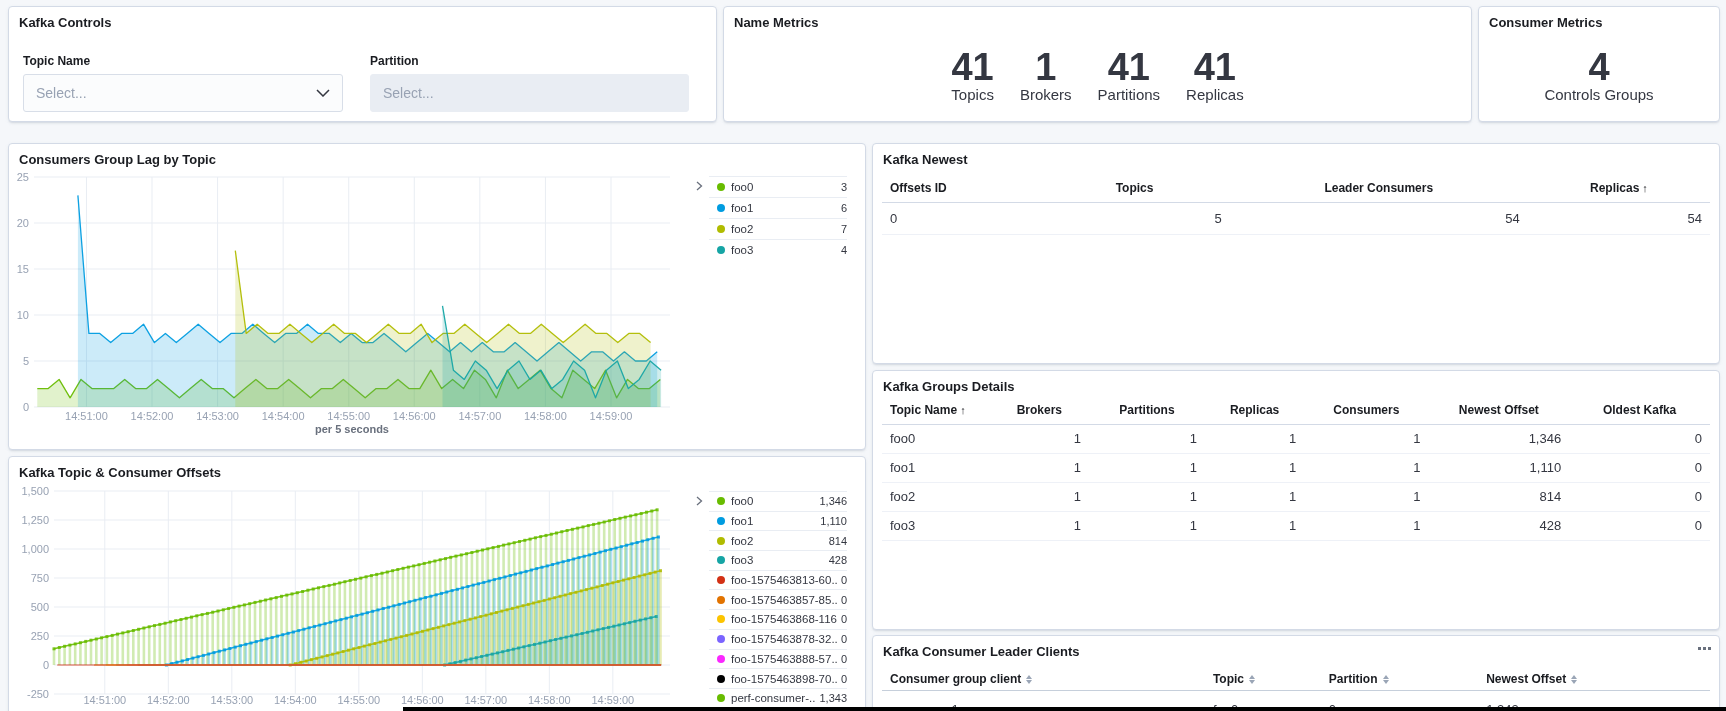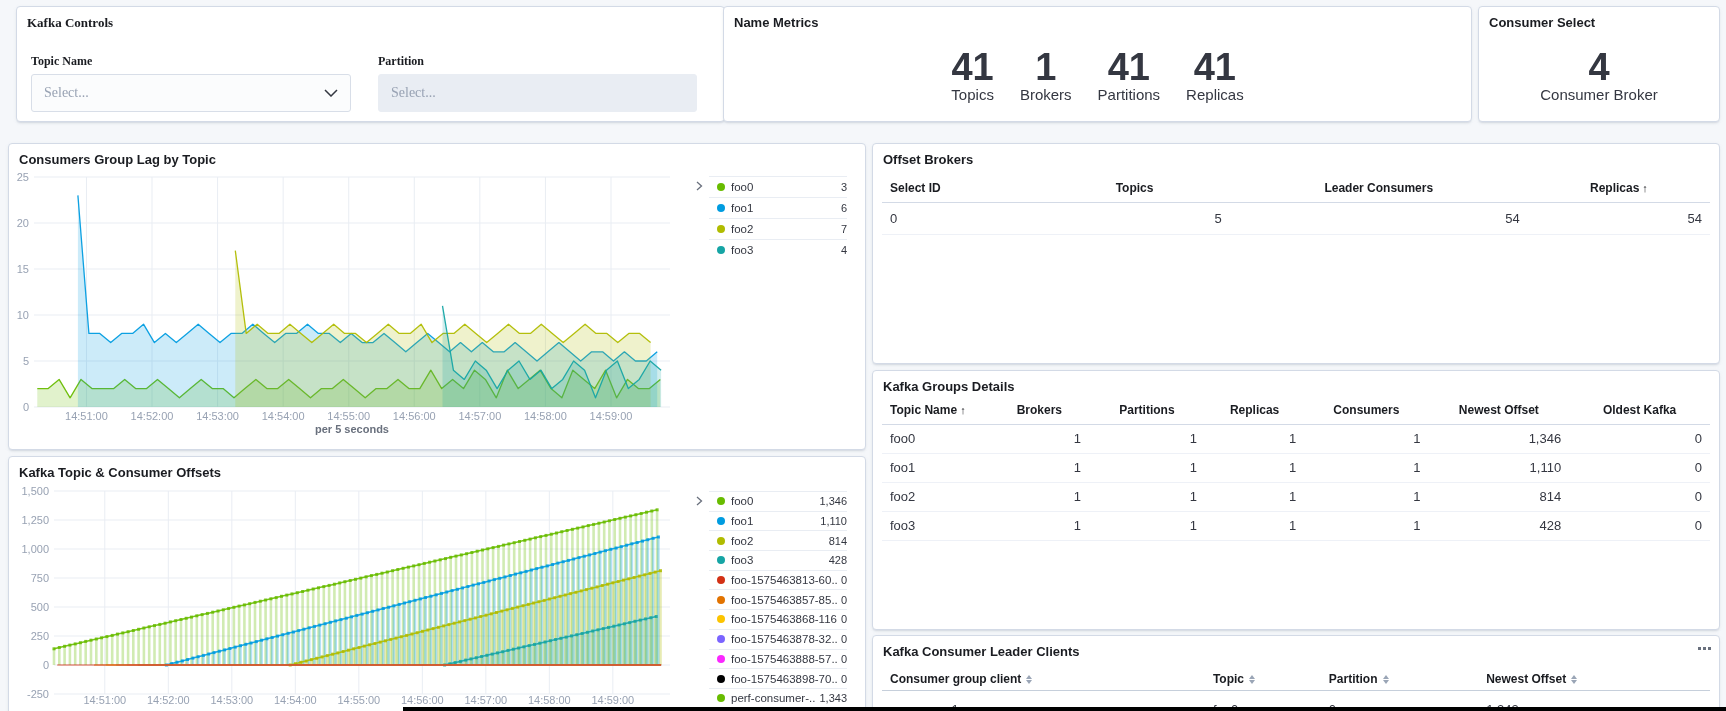--- a/index.html
+++ b/index.html
@@ -45,21 +45,21 @@
   
   .popt{position:absolute;right:6px;top:5px;width:18px;height:14px;display:flex;gap:2px;align-items:center;justify-content:center;cursor:pointer;}
   .popt i{display:block;width:3px;height:3px;background:#69707d;}
   .artifact-bar{position:absolute;left:403px;top:707px;width:1323px;height:4px;background:#000;z-index:50;}
 </style>
 </head>
 <body>
 
 <div class="page">
 
-  <section class="panel" style="left:16px;top:6px;width:707px;height:114px;font-family:Liberation Serif, serif;">
+  <section class="panel" style="left:8px;top:6px;width:707px;height:114px;">
     <div class="panel-title">Kafka Controls</div>
     <label class="ctl-label" style="left:14px;top:47px;">Topic Name</label>
     <div class="combo" style="left:14px;top:67px;width:320px;">
       <span class="ph">Select...</span>
       <svg width="14" height="8" viewBox="0 0 14 8">
           <path d="M1 1 L7 7 L13 1" fill="none" stroke="#343741" stroke-width="1.5"></path>
         </svg>
     </div>
     <label class="ctl-label" style="left:361px;top:47px;">Partition</label>
     <div class="combo disabled" style="left:361px;top:67px;width:319px;">
@@ -83,25 +83,25 @@
           <div class="metric-label">Partitions</div>
         </div>
         <div class="metric">
           <div class="metric-value">41</div>
           <div class="metric-label">Replicas</div>
         </div>
       </div>
   </section>
 
   <section class="panel" style="left:1478px;top:6px;width:240px;height:114px;">
-    <div class="panel-title">Consumer Select</div>
+    <div class="panel-title">Consumer Metrics</div>
     <div class="metrics-row">
         <div class="metric">
           <div class="metric-value">4</div>
-          <div class="metric-label">Consumer Broker</div>
+          <div class="metric-label">Controls Groups</div>
         </div>
       </div>
   </section>
 
   <section class="panel" style="left:8px;top:143px;width:856px;height:305px;">
     <div class="panel-title">Consumers Group Lag by Topic</div>
     <svg class="chart" id="chart-lag" width="856" height="305">
         <line x1="25" y1="33" x2="661" y2="33" stroke="#e9edf3" stroke-width="1"></line>
         <text x="20" y="36.5" text-anchor="end" class="tick">25</text>
         <line x1="25" y1="79" x2="661" y2="79" stroke="#e9edf3" stroke-width="1"></line>
@@ -916,32 +916,32 @@
           <div class="legend-row" style="height: 19.7px;">
             <span class="dot" style="background: rgb(104, 188, 0);"></span>
             <span class="lname">perf-consumer-...</span>
             <span class="lval">1,343</span>
           </div>
         </div>
     </div>
   </section>
 
   <section class="panel" style="left:872px;top:143px;width:846px;height:219px;">
-    <div class="panel-title">Offset Brokers</div>
+    <div class="panel-title">Kafka Newest</div>
     <div class="tablewrap" style="left:9px;right:9px;top:30px;">
         <table class="k">
           <colgroup>
             <col style="width: 19%;">
             <col style="width: 23%;">
             <col style="width: 36%;">
             <col style="width: 22%;">
           </colgroup>
           <thead>
             <tr style="height: 28px;">
-              <th class="al">Select ID</th>
+              <th class="al">Offsets ID</th>
               <th class="ac">Topics</th>
               <th class="ac">Leader Consumers</th>
               <th class="ac">Replicas<span class="sa">↑</span></th>
             </tr>
           </thead>
           <tbody>
             <tr style="height: 32px;">
               <td class="al">0</td>
               <td class="ar">5</td>
               <td class="ar">54</td>

